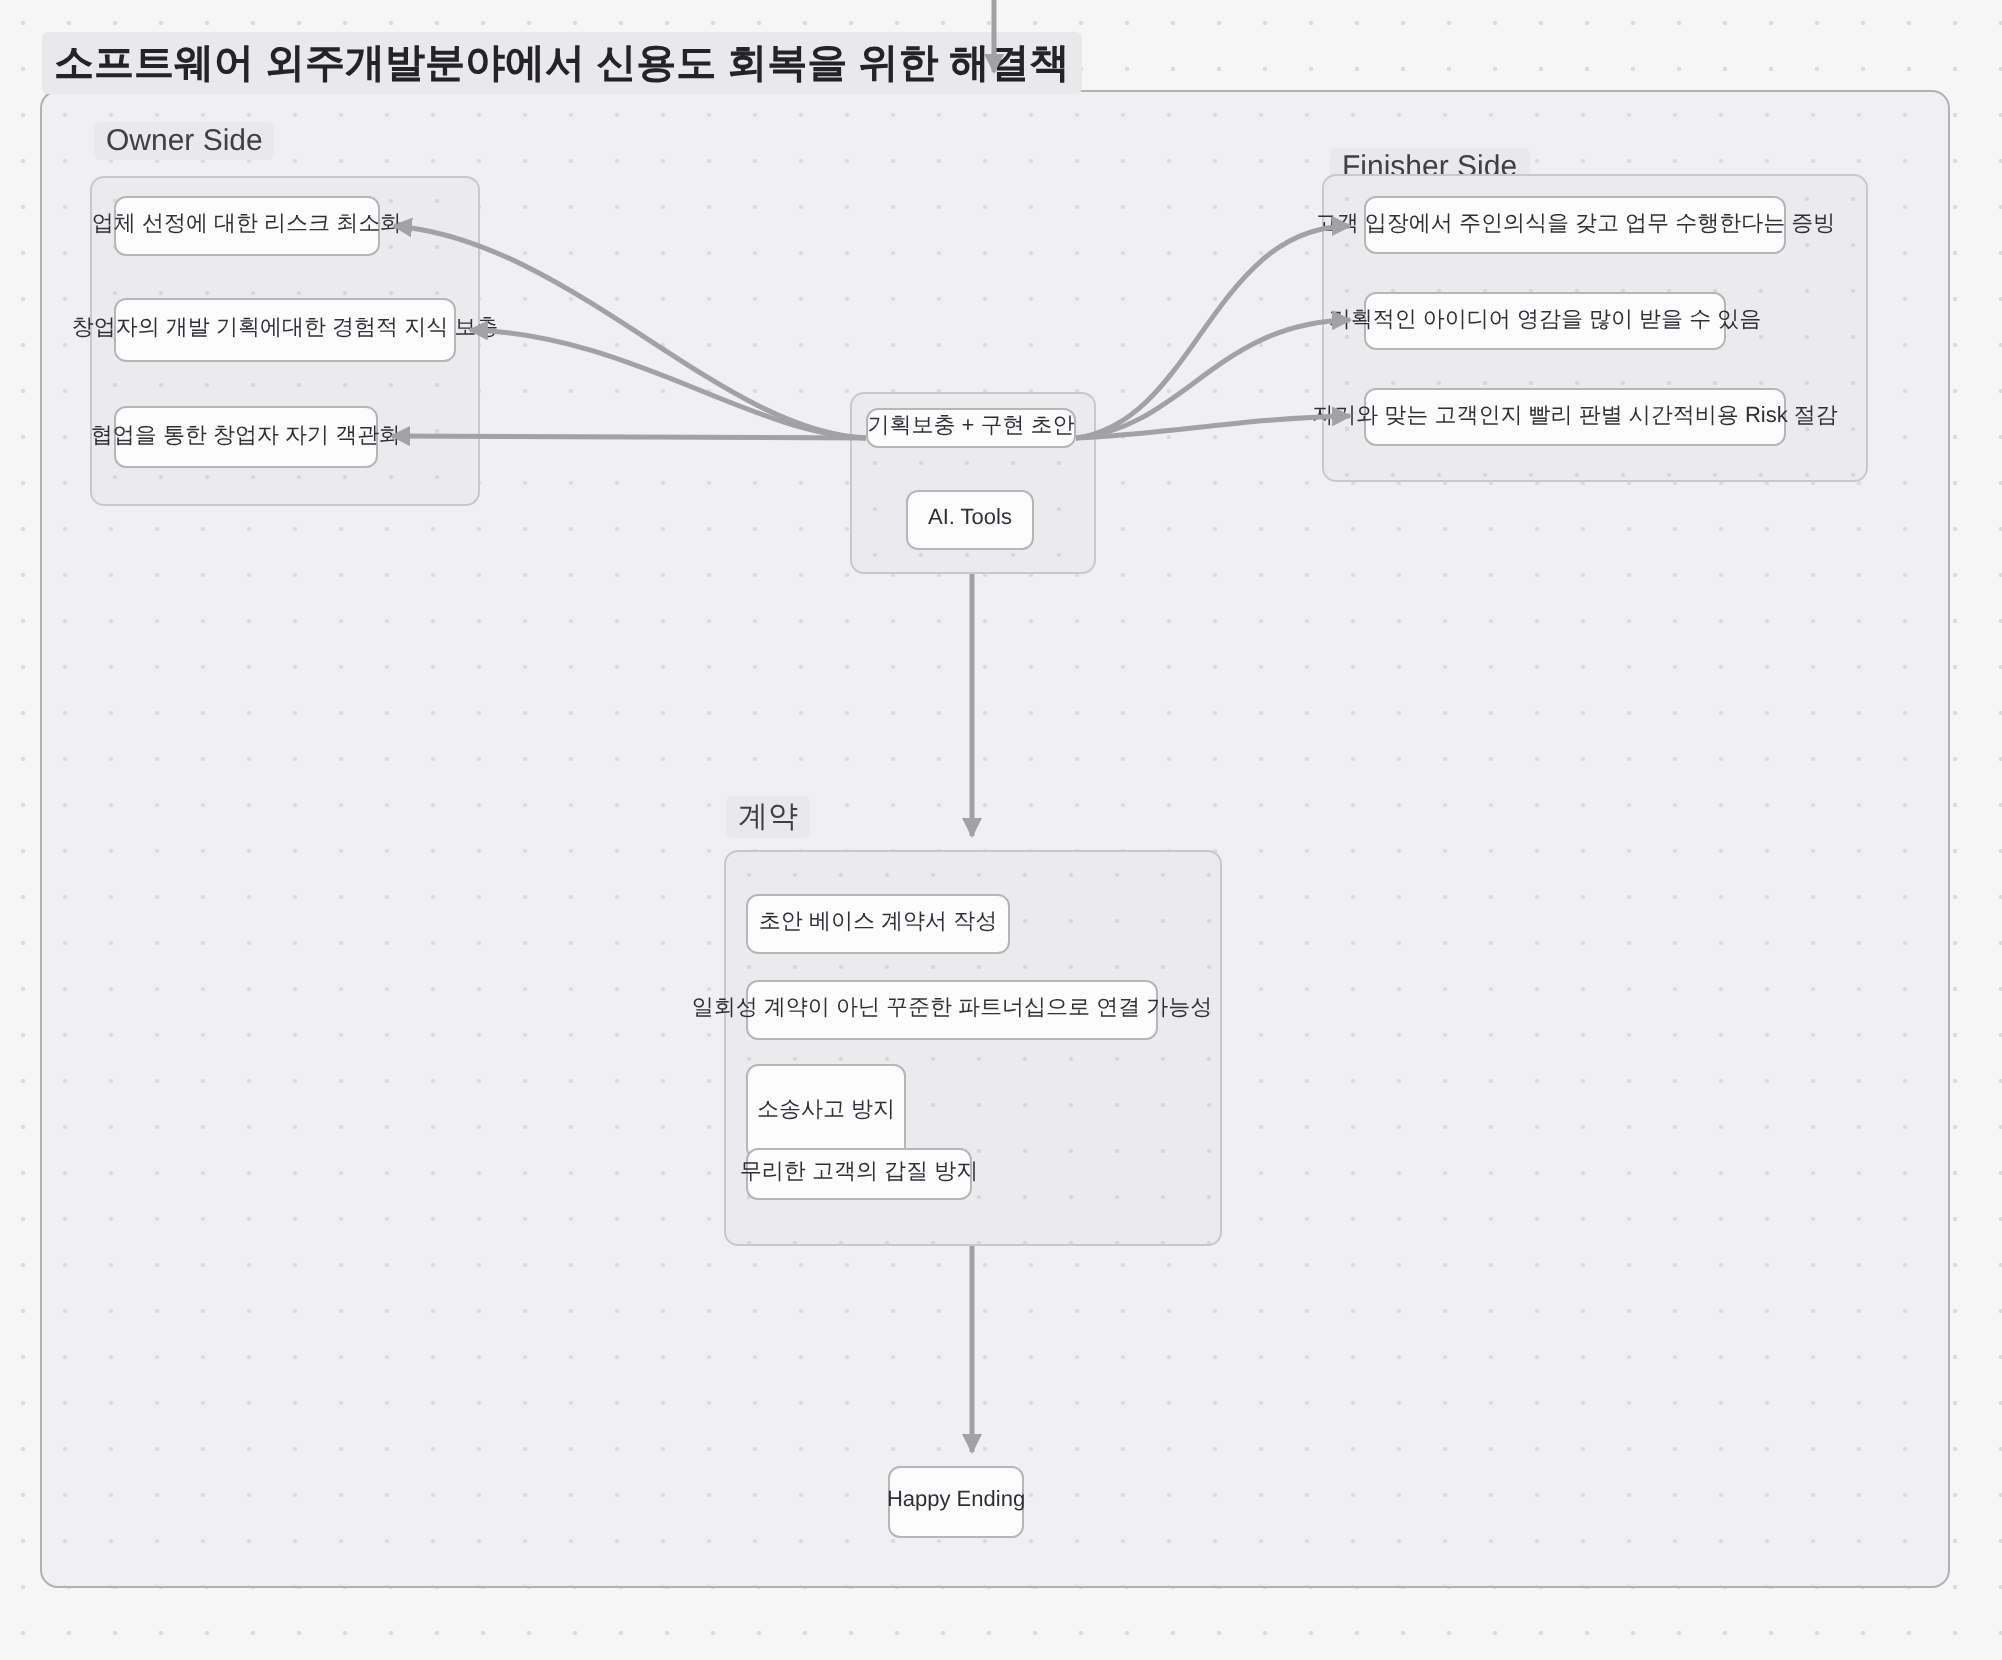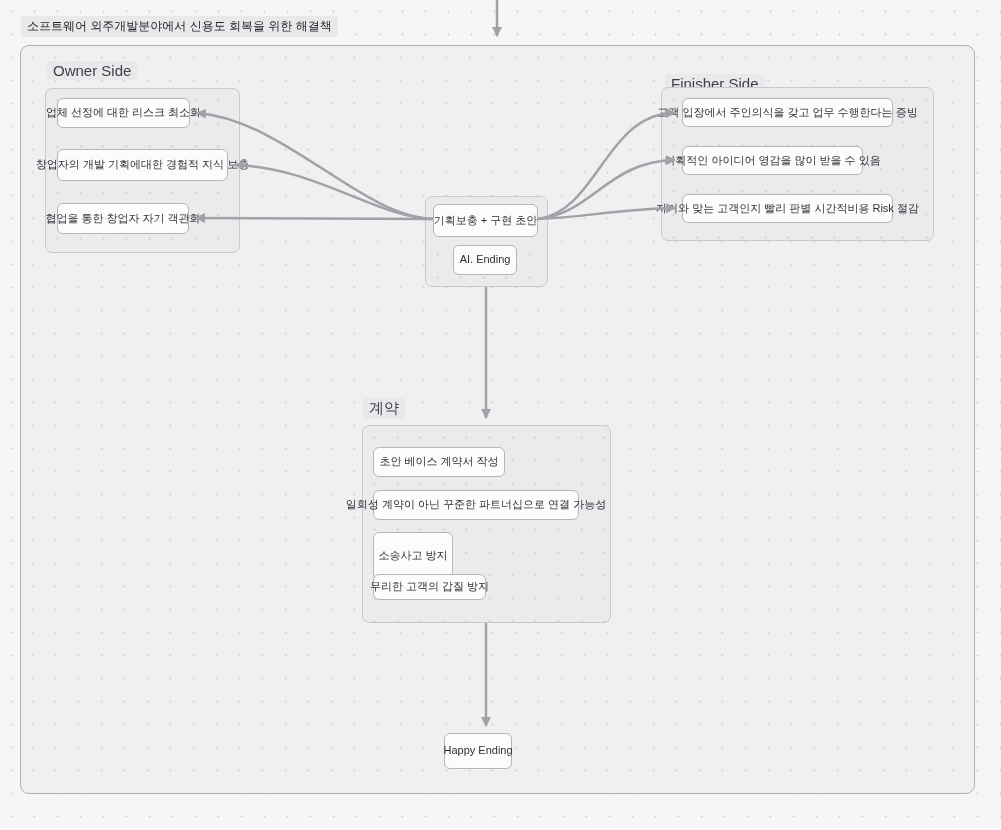--- a/index.html
+++ b/index.html
@@ -43,21 +43,21 @@
     display:flex; align-items:center; justify-content:center;
     font-size:11px; line-height:1.2; color:var(--text);
     white-space:nowrap; padding:0 6px;
   }
   .sec-label{
     font-size:15px; color:var(--label-text);
     background:var(--label-bg); padding:1px 6px; border-radius:3px;
     white-space:nowrap;
   }
   .page-title{
-    font-size:12px; font-weight:normal; color:var(--title-text);
+    font-size:20px; font-weight:bold; color:var(--title-text);
     background:var(--label-bg); padding:2px 6px; border-radius:3px;
     white-space:nowrap;
   }
   svg.edges{left:0;top:0;width:1001px;height:830px;pointer-events:none}
   .edge{fill:none;stroke:var(--arrow);stroke-width:2.5px}
   .arrowhead-shape{fill:var(--arrow)}
 </style>
 </head>
 <body>
 
@@ -71,22 +71,22 @@
 <div class="abs node" style="left:57px;top:149px;width:171px;height:32px">창업자의 개발 기획에대한 경험적 지식 보충</div>
 <div class="abs node" style="left:57px;top:203px;width:132px;height:31px">협업을 통한 창업자 자기 객관화</div>
 
 <div class="abs sec-label" style="left:665px;top:74px">Finisher Side</div>
 <div class="abs group" style="left:661px;top:87px;width:273px;height:154px"></div>
 <div class="abs node" style="left:682px;top:98px;width:211px;height:29px">고객 입장에서 주인의식을 갖고 업무 수행한다는 증빙</div>
 <div class="abs node" style="left:682px;top:146px;width:181px;height:29px">기획적인 아이디어 영감을 많이 받을 수 있음</div>
 <div class="abs node" style="left:682px;top:194px;width:211px;height:29px">자기와 맞는 고객인지 빨리 판별 시간적비용 Risk 절감</div>
 
 <div class="abs group" style="left:425px;top:196px;width:123px;height:91px"></div>
-<div class="abs node" style="left:433px;top:204px;width:105px;height:33px">기획보충 + 구현 초안</div>
-<div class="abs node" style="left:453px;top:245px;width:64px;height:30px">AI. Ending</div>
+<div class="abs node" style="left:433px;top:204px;width:105px;height:20px">기획보충 + 구현 초안</div>
+<div class="abs node" style="left:453px;top:245px;width:64px;height:30px">AI. Tools</div>
 
 <div class="abs sec-label" style="left:363px;top:398px">계약</div>
 <div class="abs group" style="left:362px;top:425px;width:249px;height:198px"></div>
 <div class="abs node" style="left:373px;top:447px;width:132px;height:30px">초안 베이스 계약서 작성</div>
 <div class="abs node" style="left:373px;top:490px;width:206px;height:30px">일회성 계약이 아닌 꾸준한 파트너십으로 연결 가능성</div>
 <div class="abs node" style="left:373px;top:532px;width:80px;height:48px">소송사고 방지</div>
 <div class="abs node" style="left:373px;top:574px;width:113px;height:26px">무리한 고객의 갑질 방지</div>
 
 <div class="abs node" style="left:444px;top:733px;width:68px;height:36px">Happy Ending</div>
 

